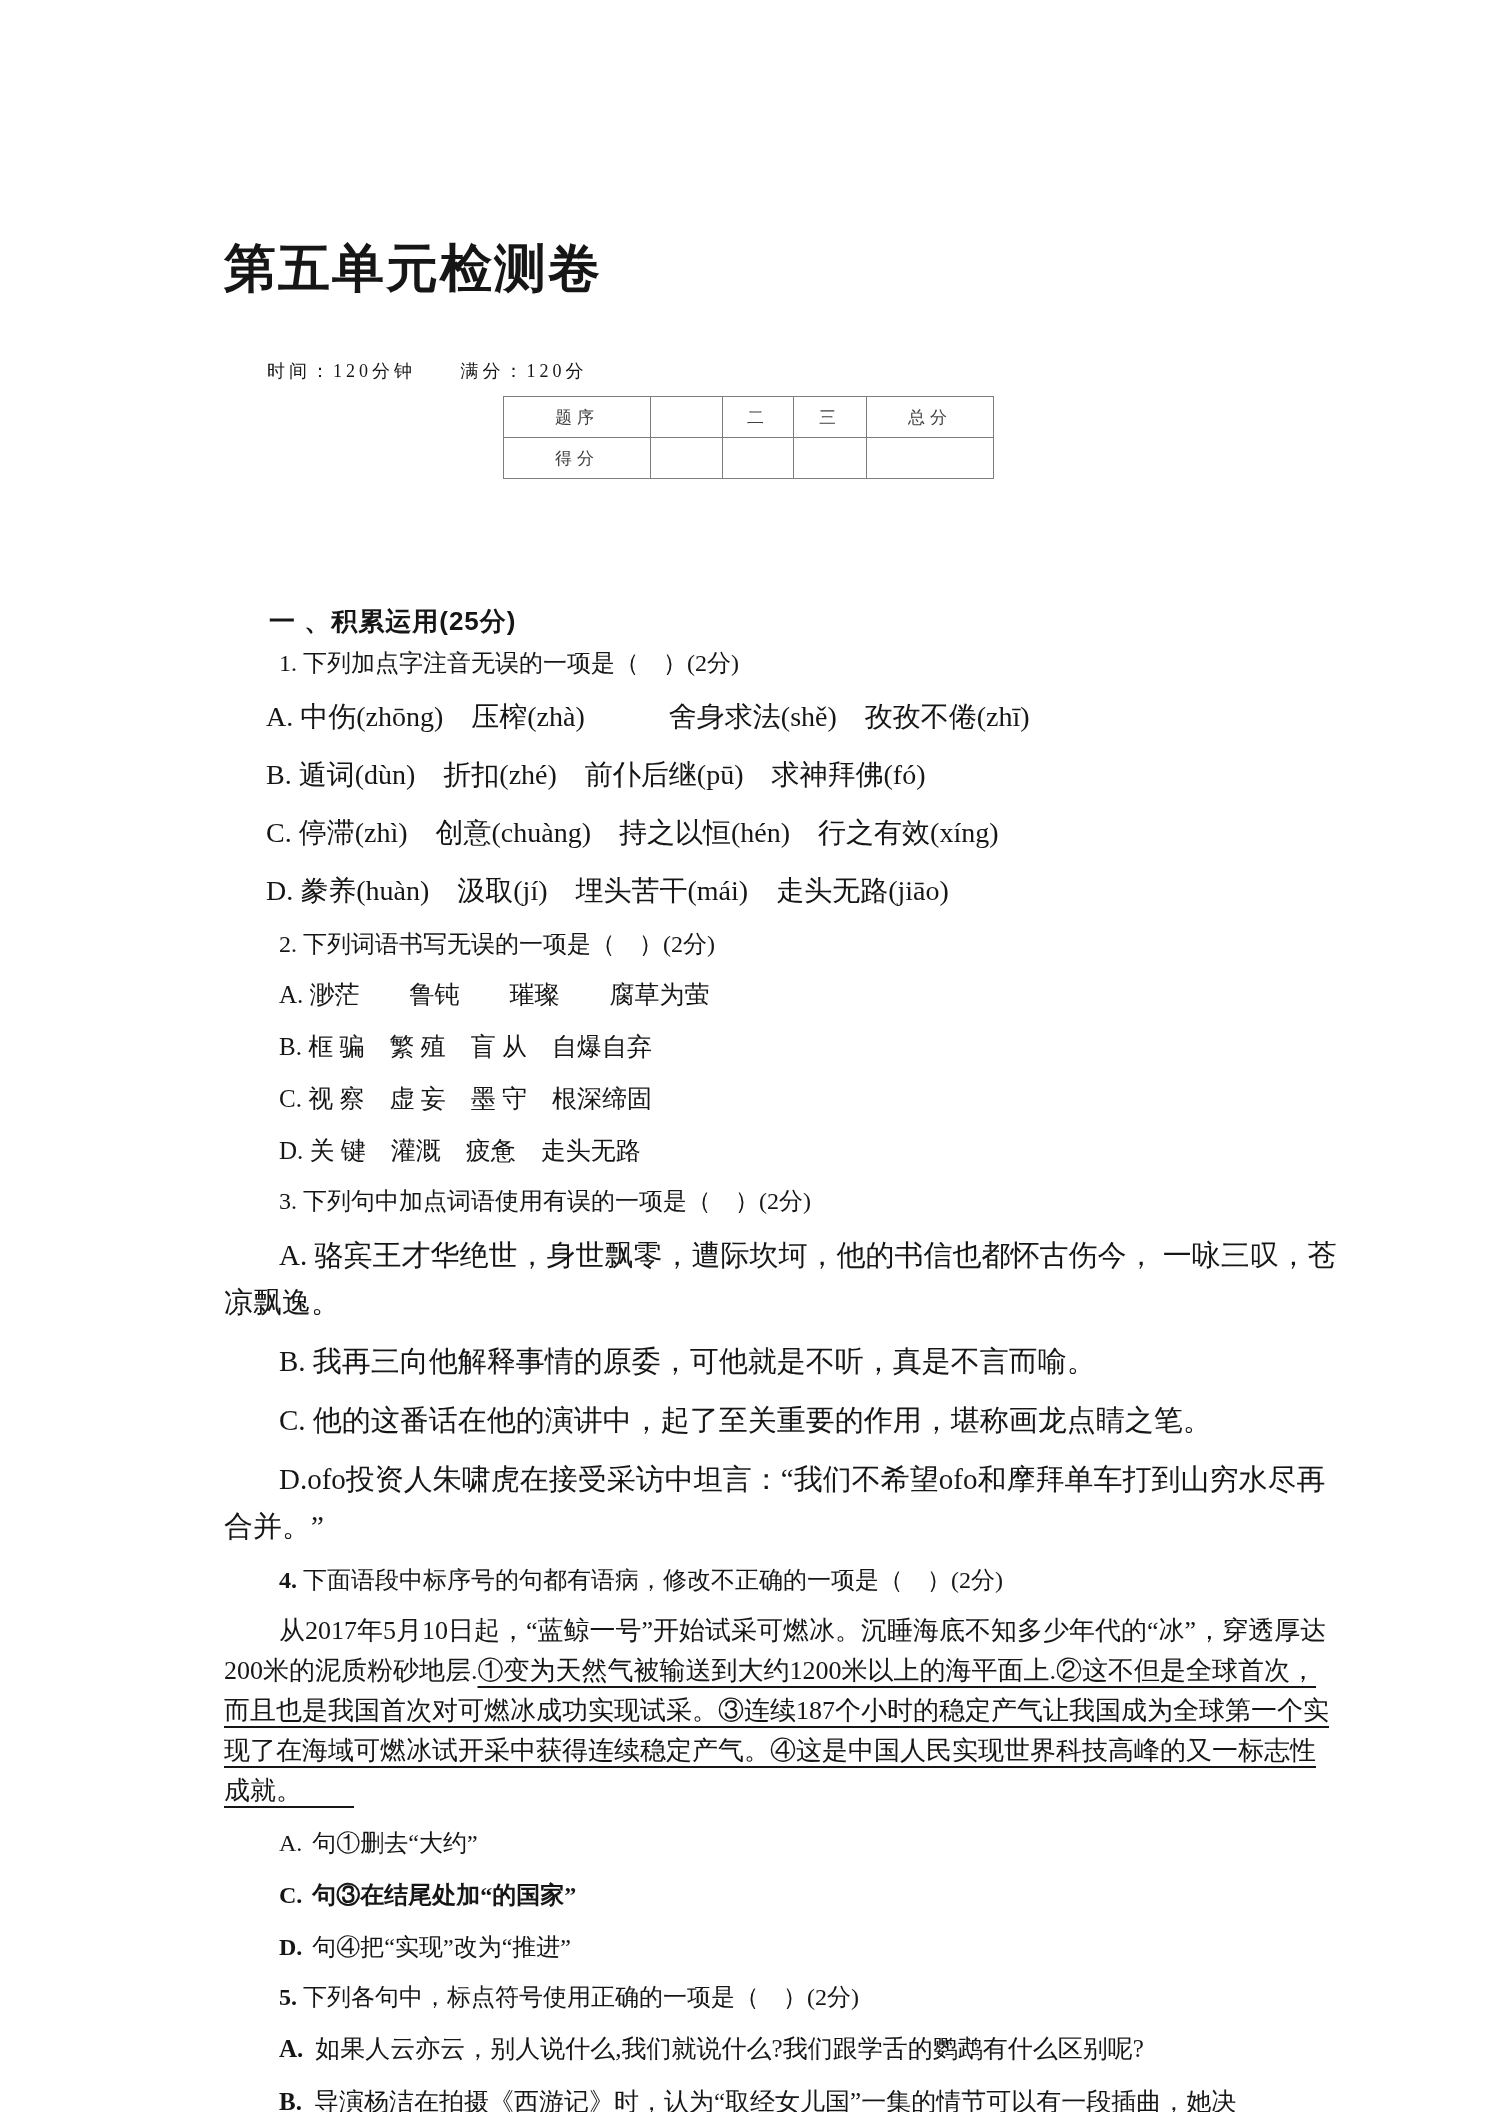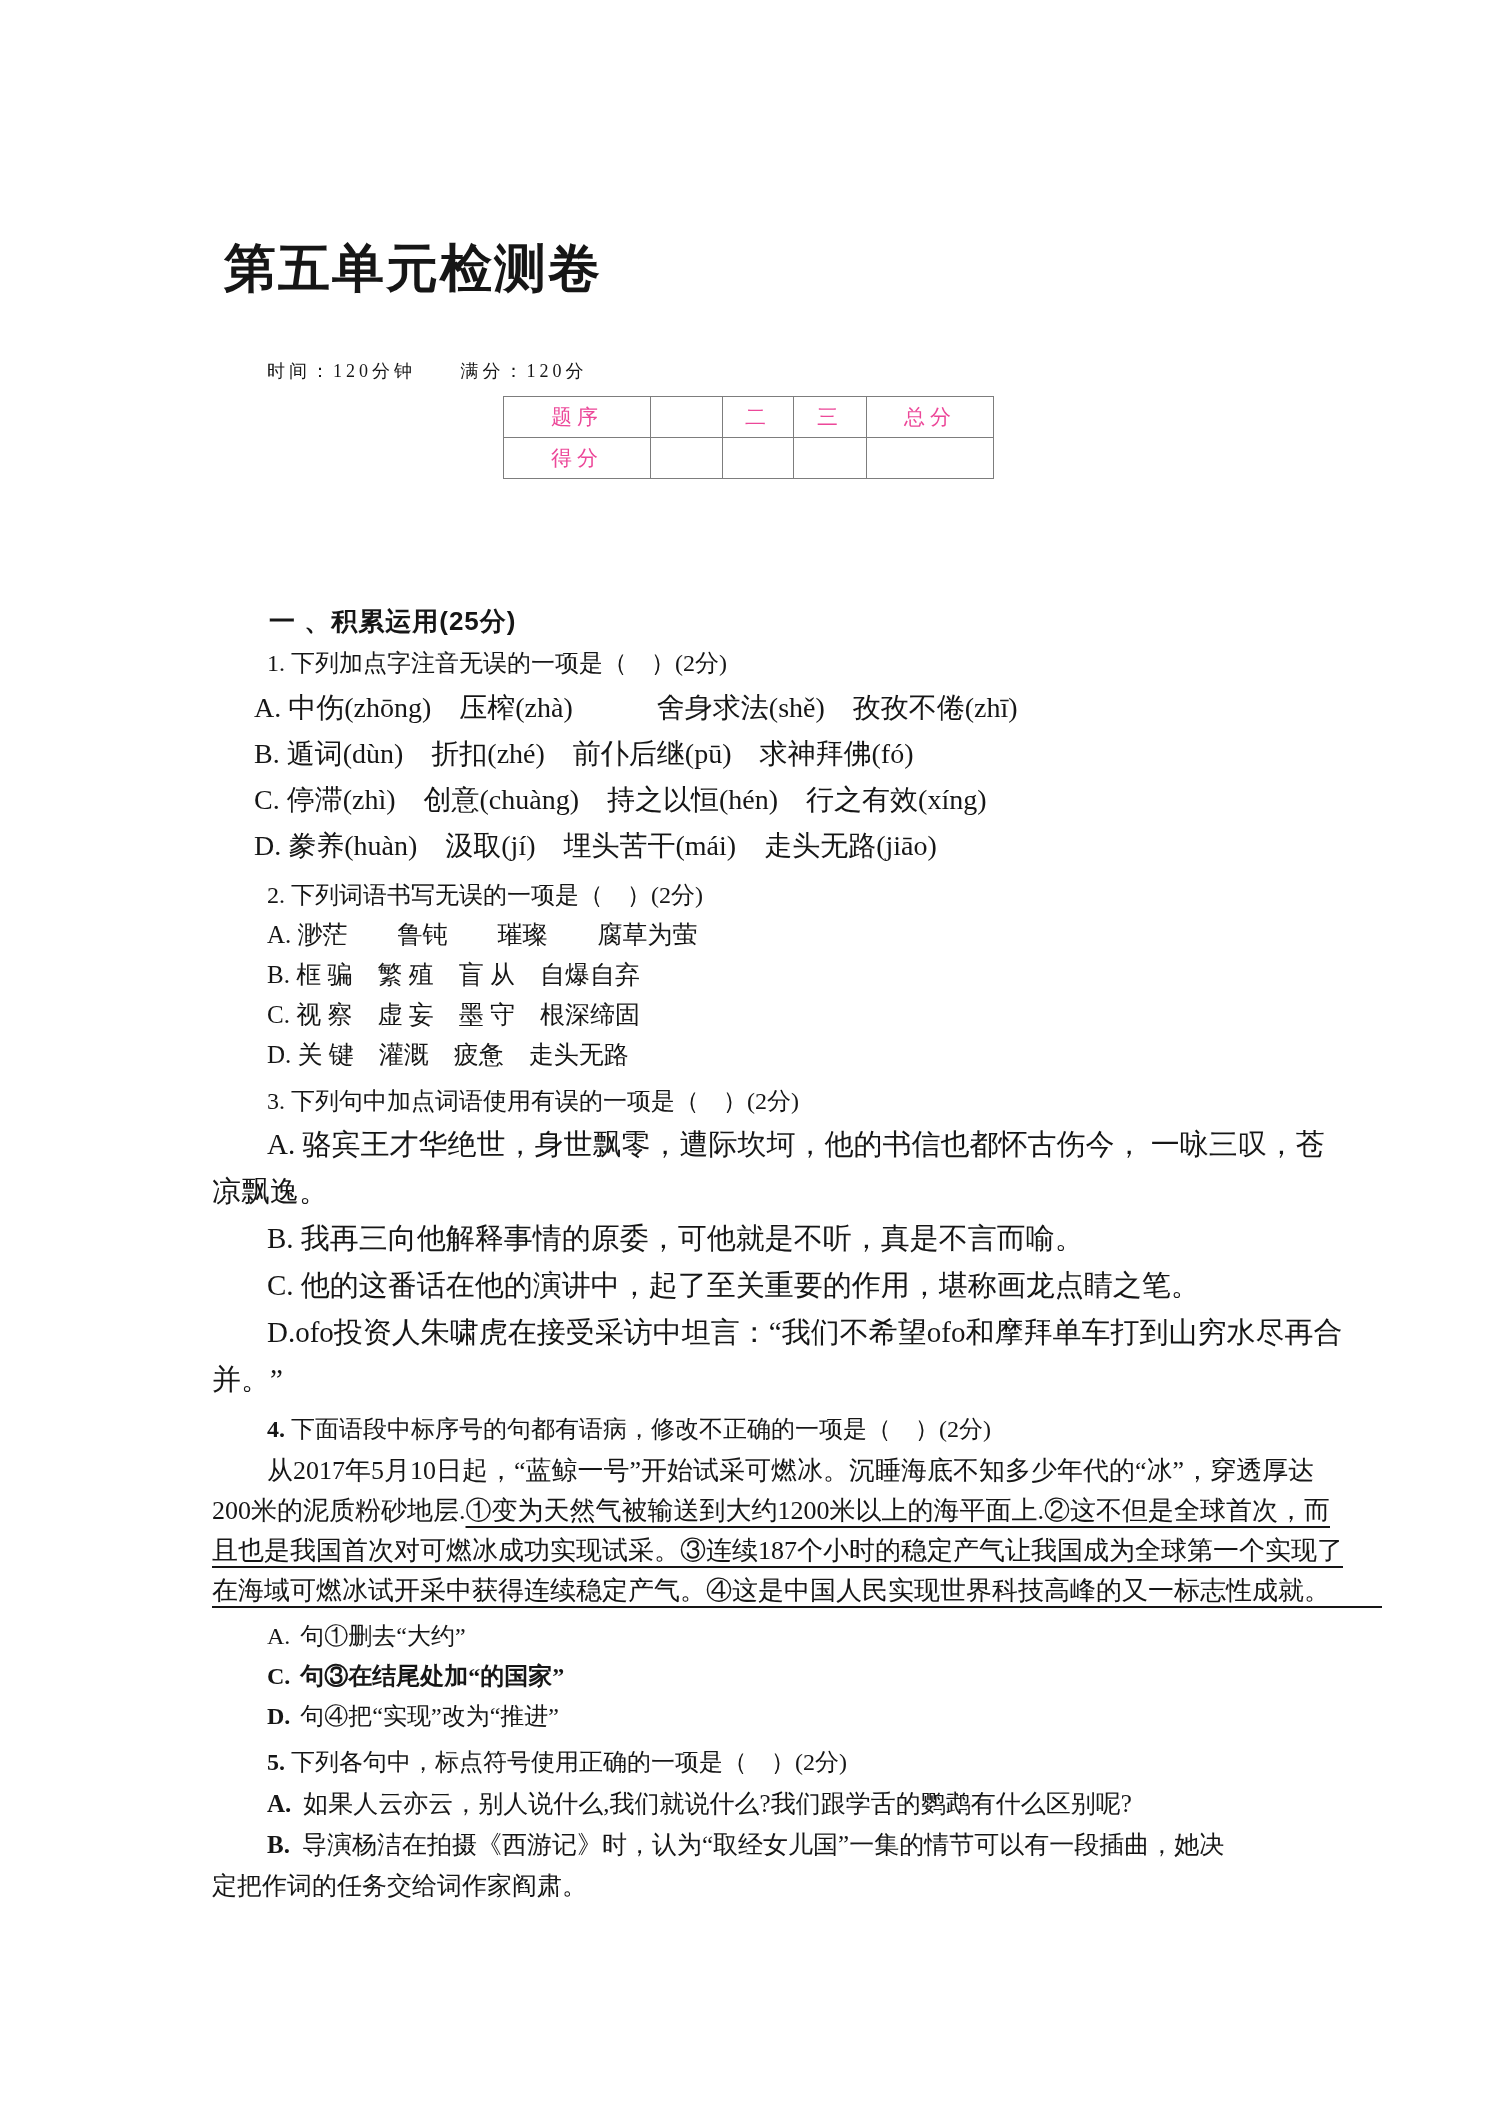--- a/index.html
+++ b/index.html
@@ -35,37 +35,37 @@
     border-collapse: collapse;
     margin: 10px 0 0 503px;
     table-layout: fixed;
   }
   .score-table td {
     border: 1px solid #7d7d7d;
     height: 41px;
     padding: 0;
     text-align: center;
     vertical-align: middle;
-    font-size: 21px;
+    font-size: 17px;
     letter-spacing: 5px;
-    color: #ec4899;
+    color: #404040;
   }
   .score-table .w0 { width: 147px; }
   .score-table .w1 { width: 72px; }
   .score-table .w2 { width: 71px; }
   .score-table .w3 { width: 73px; }
   .score-table .w4 { width: 127px; }
   
   .content {
     margin-left: 212px;
     width: 1140px;
     font-size: 24px;
     line-height: 38px;
   }
-  .content p { margin: 0; }
+  .content p { margin: 12px; }
   .sec-heading {
     margin: 126px 0 0 0;
     padding-left: 57px;
     font-family: "Liberation Sans", "DejaVu Sans", sans-serif;
     font-size: 26px;
     line-height: 32px;
     font-weight: 700;
     letter-spacing: 1px;
   }
   .stem { padding-left: 55px; line-height: 37px; margin-top: 8px !important; }

